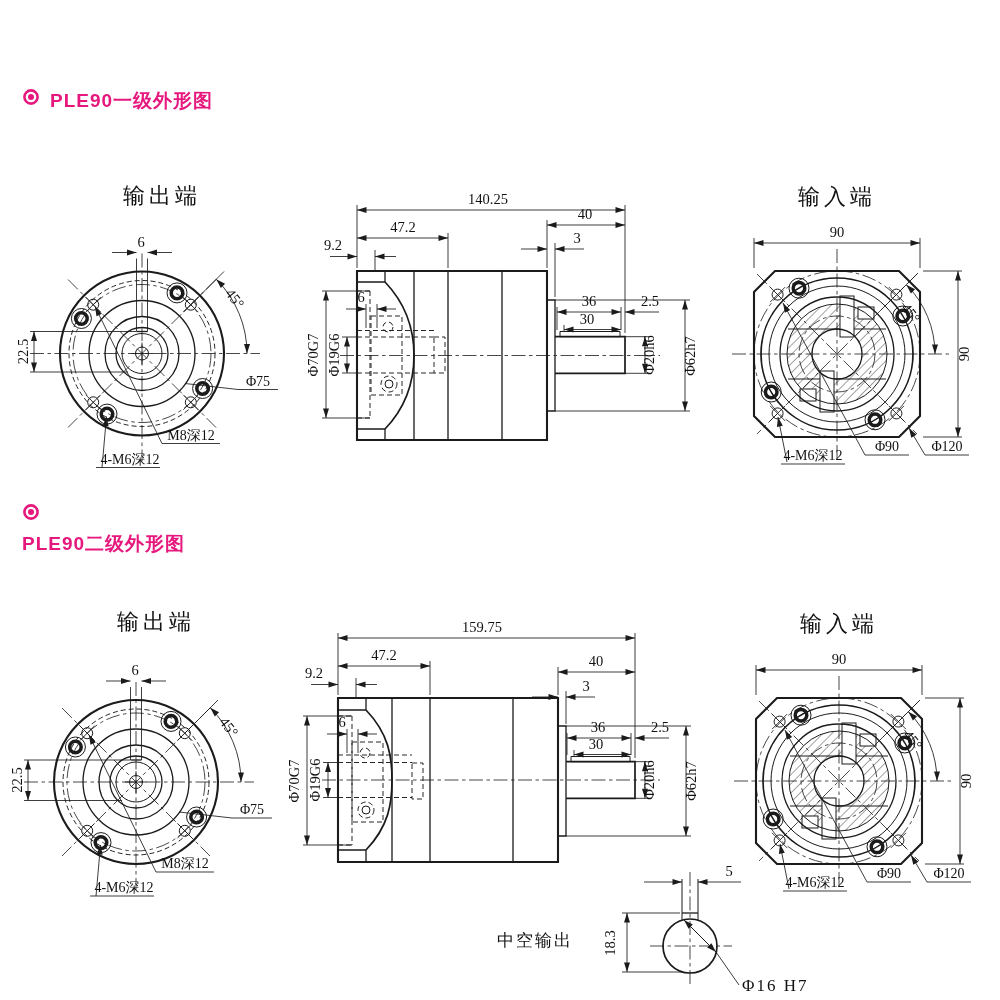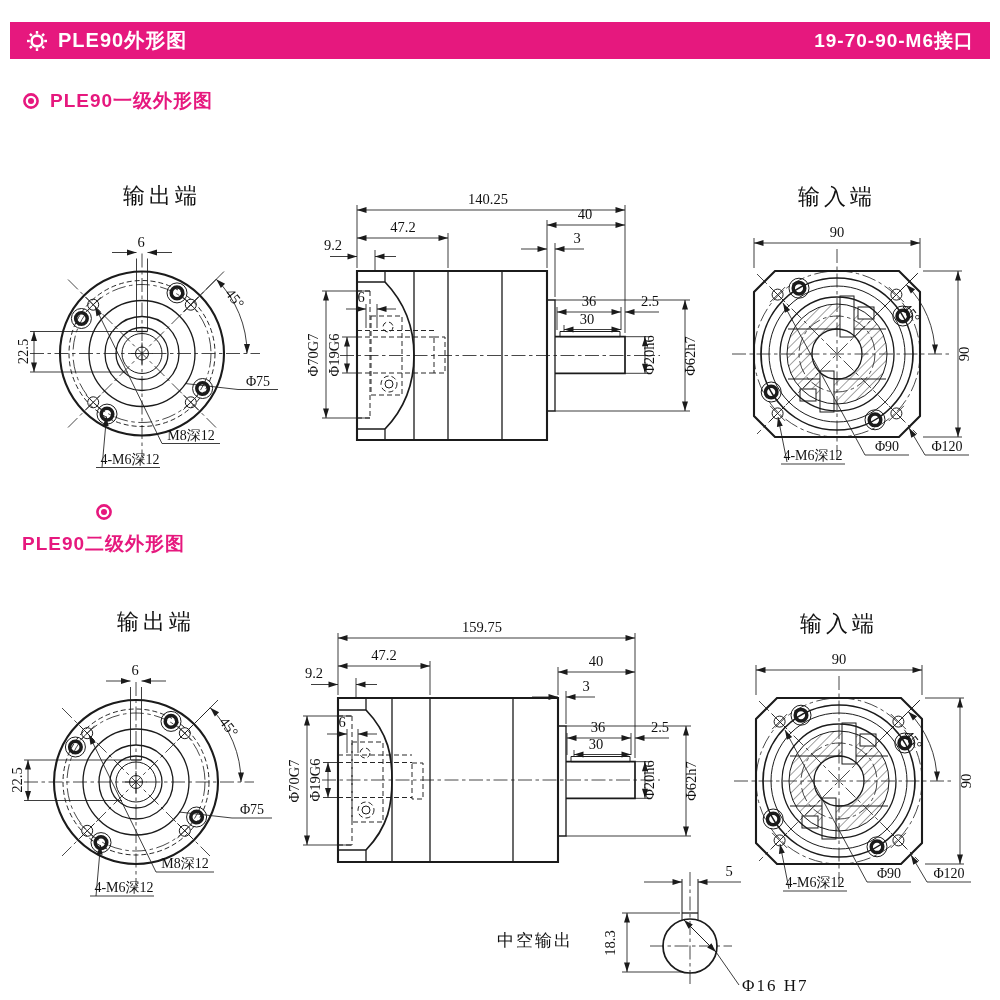--- a/index.html
+++ b/index.html
@@ -2,59 +2,40 @@
 <html><head>
 <meta charset="utf-8">
 <style>
   html,body{margin:0;padding:0;background:#fff;}
   #page{position:relative;width:1000px;height:1000px;background:#fff;overflow:hidden;
         font-family:"Liberation Sans",sans-serif;}
   .bar{position:absolute;left:10px;top:22px;width:980px;height:37px;background:#e6187e;
        display:flex;align-items:center;padding:0 16px;box-sizing:border-box;color:#fff;}
   .bar .t{font-size:20px;font-weight:bold;margin-left:10px;letter-spacing:1px;}
   .bar .r{margin-left:auto;font-size:19px;font-weight:bold;letter-spacing:1px;}
-  .sect{position:absolute;display:flex;align-items:center;gap:10px;color:#e6187e;
+  .sect{position:absolute;display:flex;align-items:flex-start;gap:10px;color:#e6187e;
         font-size:19px;font-weight:bold;letter-spacing:1px;}
   .s1t{left:22px;top:88px;}
   .s2t{left:22px;top:503px;flex-direction:column;}
   svg{position:absolute;left:0;top:0;}
   svg text{fill:#111;}
   .dim{font-family:"Liberation Serif",serif;font-size:14.5px;}
   .lbl{font-family:"Liberation Serif",serif;font-size:14px;}
   .vt {font-family:"Liberation Serif",serif;font-size:22px;letter-spacing:4px;}
   .hl {font-family:"Liberation Serif",serif;font-size:17px;letter-spacing:2px;}
   .k2 {stroke-width:2.1;}  .k18{stroke-width:1.7;} .k14{stroke-width:1.3;}
   .k1 {stroke-width:1;}    .k08{stroke-width:0.85;}
   .hid{stroke-dasharray:5,3;stroke-width:0.95;}
   .ctr{stroke-dasharray:14,3.5,3.5,3.5;stroke-width:0.8;}
 </style>
 </head>
 <body>
 
 <div id="page">
 
-  <div class="bar">
-    <svg width="22" height="22" viewBox="-11 -11 22 22" style="position:static">
-      <g stroke="#fff" fill="none">
-        <circle r="5.4" stroke-width="2.6"></circle>
-        <g stroke-width="2.4">
-          <line x1="0" y1="-7.2" x2="0" y2="-10"></line>
-            <line x1="0" y1="7.2" x2="0" y2="10"></line>
-          <line x1="-7.2" y1="0" x2="-10" y2="0"></line>
-            <line x1="7.2" y1="0" x2="10" y2="0"></line>
-          <line x1="-5.1" y1="-5.1" x2="-7.1" y2="-7.1"></line>
-            <line x1="5.1" y1="-5.1" x2="7.1" y2="-7.1"></line>
-          <line x1="-5.1" y1="5.1" x2="-7.1" y2="7.1"></line>
-            <line x1="5.1" y1="5.1" x2="7.1" y2="7.1"></line>
-        </g>
-      </g>
-    </svg>
-    <span class="t">PLE90外形图</span>
-    <span class="r">19-70-90-M6接口</span>
-  </div>
 
   <div class="sect s1t">
     <svg width="18" height="18" viewBox="-9 -9 18 18" style="position:static">
       <circle r="6.6" fill="none" stroke="#e6187e" stroke-width="2.6"></circle>
         <circle r="3" fill="#e6187e"></circle>
     </svg>
     <span>PLE90一级外形图</span>
   </div>
   <div class="sect s2t">
     <svg width="18" height="18" viewBox="-9 -9 18 18" style="position:static">

